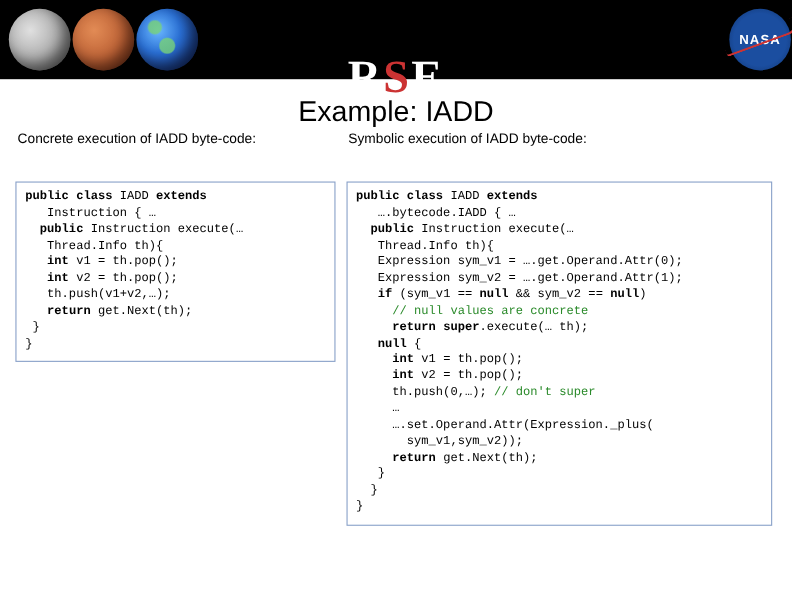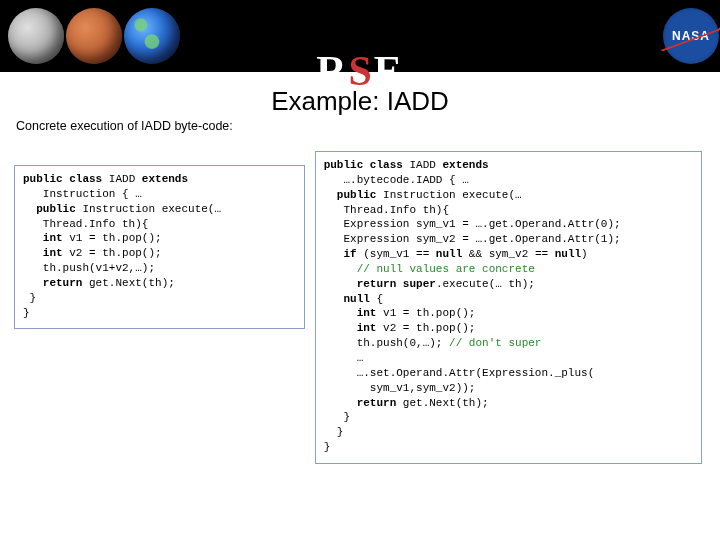--- a/index.html
+++ b/index.html
@@ -133,20 +133,21 @@
   <span class="kw">public</span> Instruction execute(…
    Thread.Info th){
    <span class="kw">int</span> v1 = th.pop();
    <span class="kw">int</span> v2 = th.pop();
    th.push(v1+v2,…);
    <span class="kw">return</span> get.Next(th);
  }
 }</div>
   </div>
   <div class="col col-right">
+    <div class="colhead">Symbolic execution of IADD byte-code:</div>
     <div class="codebox" id="code-right"><span class="kw">public</span> <span class="kw">class</span> IADD <span class="kw">extends</span>
    ….bytecode.IADD { …
   <span class="kw">public</span> Instruction execute(…
    Thread.Info th){
    Expression sym_v1 = ….get.Operand.Attr(0);
    Expression sym_v2 = ….get.Operand.Attr(1);
    <span class="kw">if</span> (sym_v1 == <span class="kw">null</span> &amp;&amp; sym_v2 == <span class="kw">null</span>)
      <span class="cm">// null values are concrete</span>
      <span class="kw">return</span> <span class="kw">super</span>.execute(… th);
    <span class="kw">null</span> {

